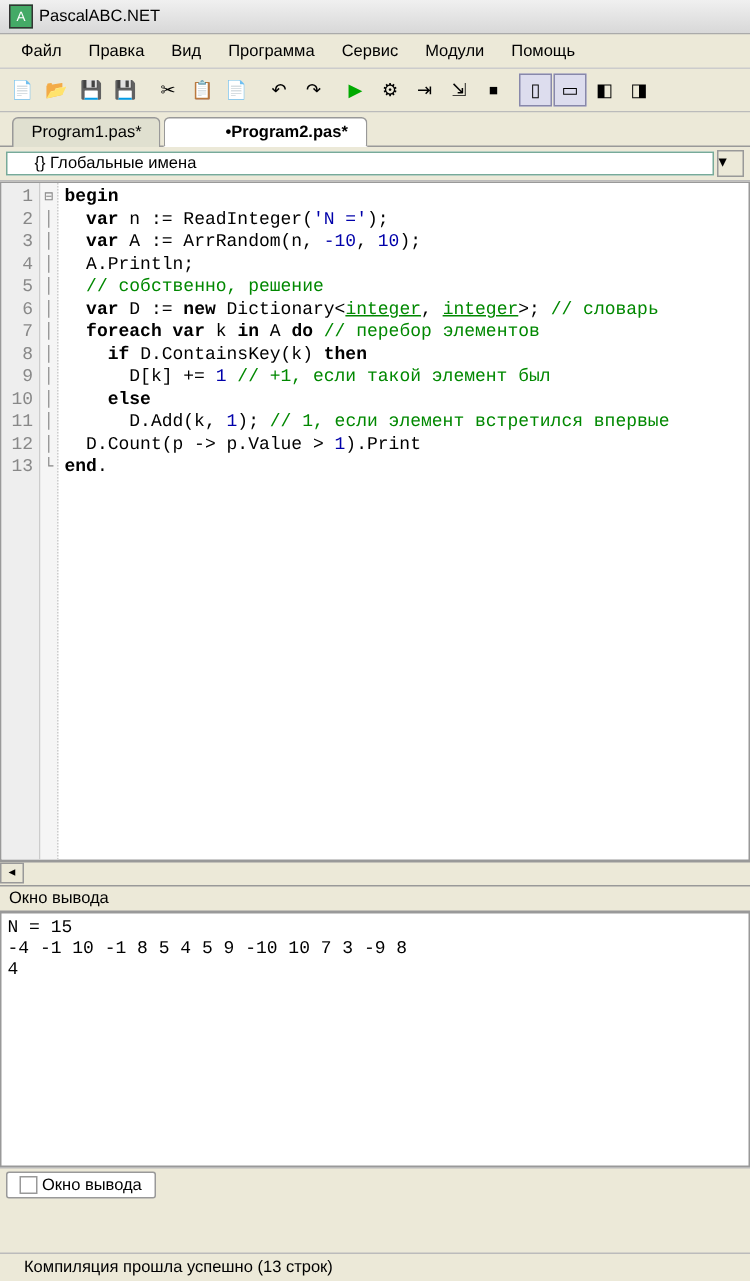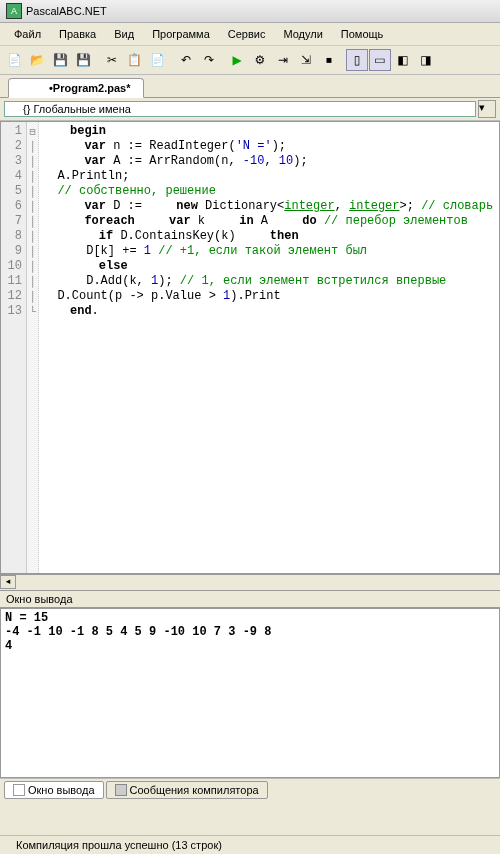--- a/index.html
+++ b/index.html
@@ -130,21 +130,21 @@
 .fold-col div { height: 15px; line-height: 15px; }
 .code {
   flex: 1;
   font-family: "Courier New", monospace;
   font-size: 12px;
   padding: 2px 4px;
   white-space: pre;
   line-height: 15px;
   overflow: auto;
 }
-.kw { color: #000; font-weight: bold; margin-left: 27px; }
+.kw { color: #000; font-weight: bold; }
 .str { color: #00a; }
 .cmt { color: #080; }
 .num { color: #00a; }
 .typ { color: #080; text-decoration: underline; }
 .scroll-corner {
   height: 16px;
   background: #ece9d8;
   border-top: 1px solid #999;
   display: flex;
 }
@@ -164,21 +164,20 @@
 }
 .output-area {
   background: #fff;
   font-family: "Courier New", monospace;
   font-size: 12px;
   padding: 2px 4px;
   height: 170px;
   white-space: pre;
   border: 1px solid #999;
   overflow: auto;
-  font-weight: bold;
 }
 .bottom-tabs {
   background: #ece9d8;
   padding: 2px 4px;
   display: flex;
   gap: 2px;
   border-top: 1px solid #bbb;
 }
 .btab {
   padding: 2px 8px;
@@ -238,20 +237,21 @@
   <div class="tool-btn">⇲</div>
   <div class="tool-btn">⏹</div>
   <div class="tool-sep"></div>
   <div class="tool-btn" style="border:1px solid #88a;background:#dde">▯</div>
   <div class="tool-btn" style="border:1px solid #88a;background:#dde">▭</div>
   <div class="tool-btn">◧</div>
   <div class="tool-btn">◨</div>
 </div>
 
 <div class="tabs">
+  <div class="tab">Program1.pas*</div>
   <div class="tab active">•Program2.pas*</div>
 </div>
 
 <div class="scope-bar">
   <div class="scope-select">{} Глобальные имена</div>
   <div class="scope-btn">▾</div>
 </div>
 
 <div class="editor-area">
   <div class="gutter">
@@ -306,19 +306,15 @@
 <div class="output-header">Окно вывода</div>
 <div class="output-area"><span>N = 15</span>
 <span>-4 -1 10 -1 8 5 4 5 9 -10 10 7 3 -9 8</span>
 <span>4</span></div>
 
 <div class="bottom-tabs">
   <div class="btab active">
     <span class="btab-icon" style="background:#fff;border:1px solid #999"></span>
     <span>Окно вывода</span>
   </div>
-  <div class="btab">
-    <span class="btab-icon" style="background:#ccc;border:1px solid #888"></span>
-    <span>Сообщения компилятора</span>
-  </div>
 </div>
 
 <div class="statusbar">Компиляция прошла успешно (13 строк)</div>
 
 </body></html>

